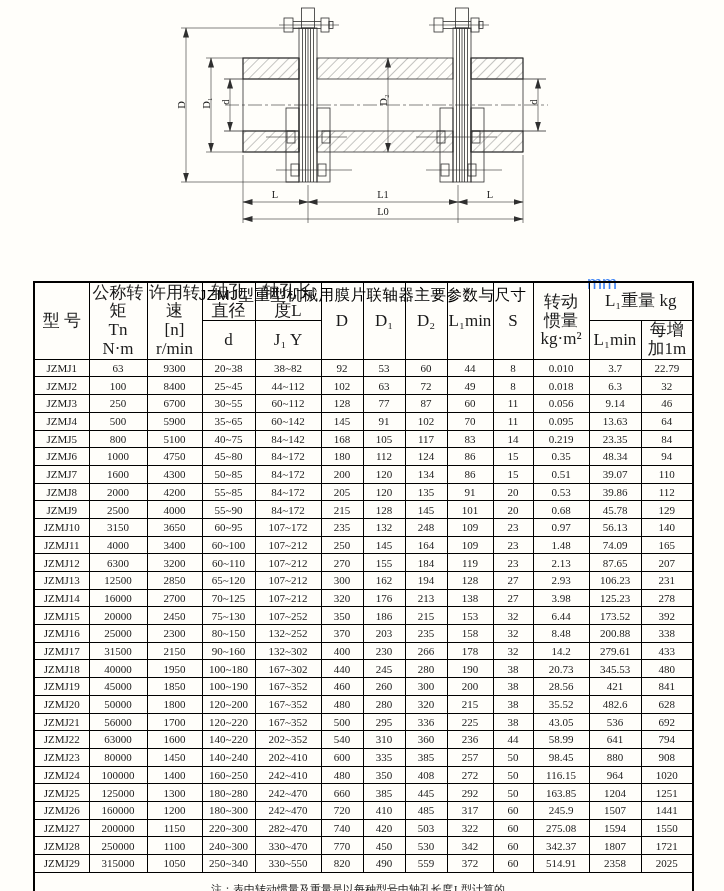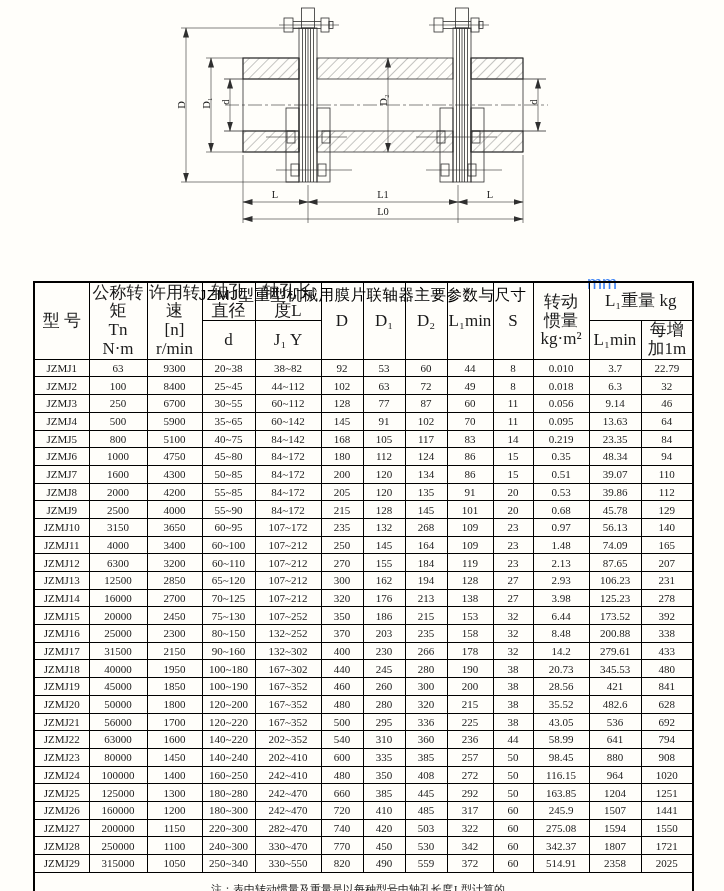--- a/index.html
+++ b/index.html
@@ -359,21 +359,21 @@
         <td>129</td>
       </tr>
       <tr>
         <td>JZMJ10</td>
         <td>3150</td>
         <td>3650</td>
         <td>60~95</td>
         <td>107~172</td>
         <td>235</td>
         <td>132</td>
-        <td>268</td>
+        <td>248</td>
         <td>109</td>
         <td>23</td>
         <td>0.97</td>
         <td>56.13</td>
         <td>140</td>
       </tr>
       <tr>
         <td>JZMJ11</td>
         <td>4000</td>
         <td>3400</td>

